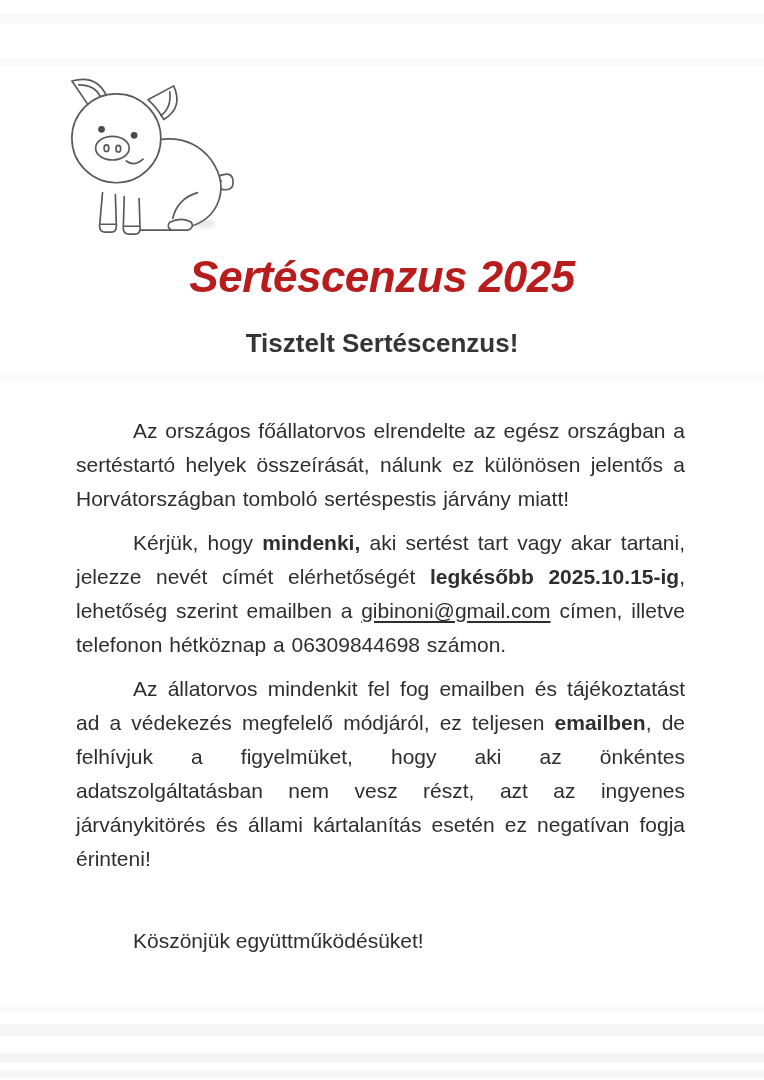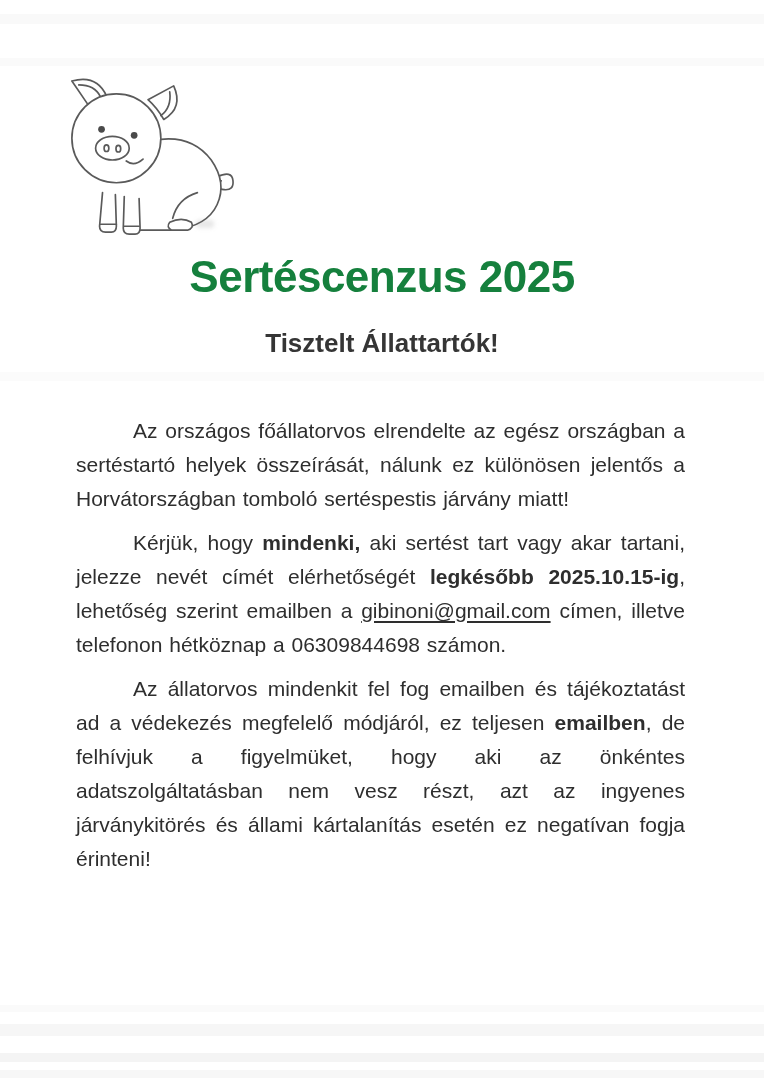--- a/index.html
+++ b/index.html
@@ -120,24 +120,25 @@
         <ellipse cx="54" cy="73" rx="2.4" ry="3.4" fill="none"></ellipse>
         <ellipse cx="66" cy="73.5" rx="2.4" ry="3.4" fill="none"></ellipse>
 
         <path d="M74 86 Q 82 92 91 84" fill="none"></path>
       </g>
     </svg>
   </div>
 
   <div class="scan-artifact"></div>
 
-  <div class="doc-title" style="color: #15803d;">Sertéscenzus 2025</div>
+  <div class="doc-title" style="color: #b91c1c; font-style: italic;">Sertéscenzus 2025</div>
 
-  <div class="salutation">Tisztelt Állattartók!</div>
+  <div class="salutation">Tisztelt Sertéscenzus!</div>
 
   <div class="body-text">
 
     <p class="body-para"><span>Az országos főállatorvos elrendelte az egész országban a sertéstartó helyek összeírását, nálunk ez különösen jelentős a Horvátországban tomboló sertéspestis járvány miatt!</span></p>
       <p class="body-para"><span>Kérjük, hogy </span><span class="seg-bold">mindenki,</span><span> aki sertést tart vagy akar tartani, jelezze nevét címét elérhetőségét </span><span class="seg-bold">legkésőbb 2025.10.15-ig</span><span>, lehetőség szerint emailben a </span><span class="seg-underline">gibinoni@gmail.com</span><span> címen, illetve telefonon hétköznap a </span><span>06309844698</span><span> számon.</span></p>
       <p class="body-para"><span>Az állatorvos mindenkit fel fog emailben és tájékoztatást ad a védekezés megfelelő módjáról, ez teljesen </span><span class="seg-bold">emailben</span><span>, de felhívjuk a figyelmüket, hogy aki az önkéntes adatszolgáltatásban nem vesz részt, azt az ingyenes járványkitörés és állami kártalanítás esetén ez negatívan fogja érinteni!</span></p>
+      <p class="closing-line">Köszönjük együttműködésüket!</p>
   </div>
 
 </div>
 
 </body></html>

